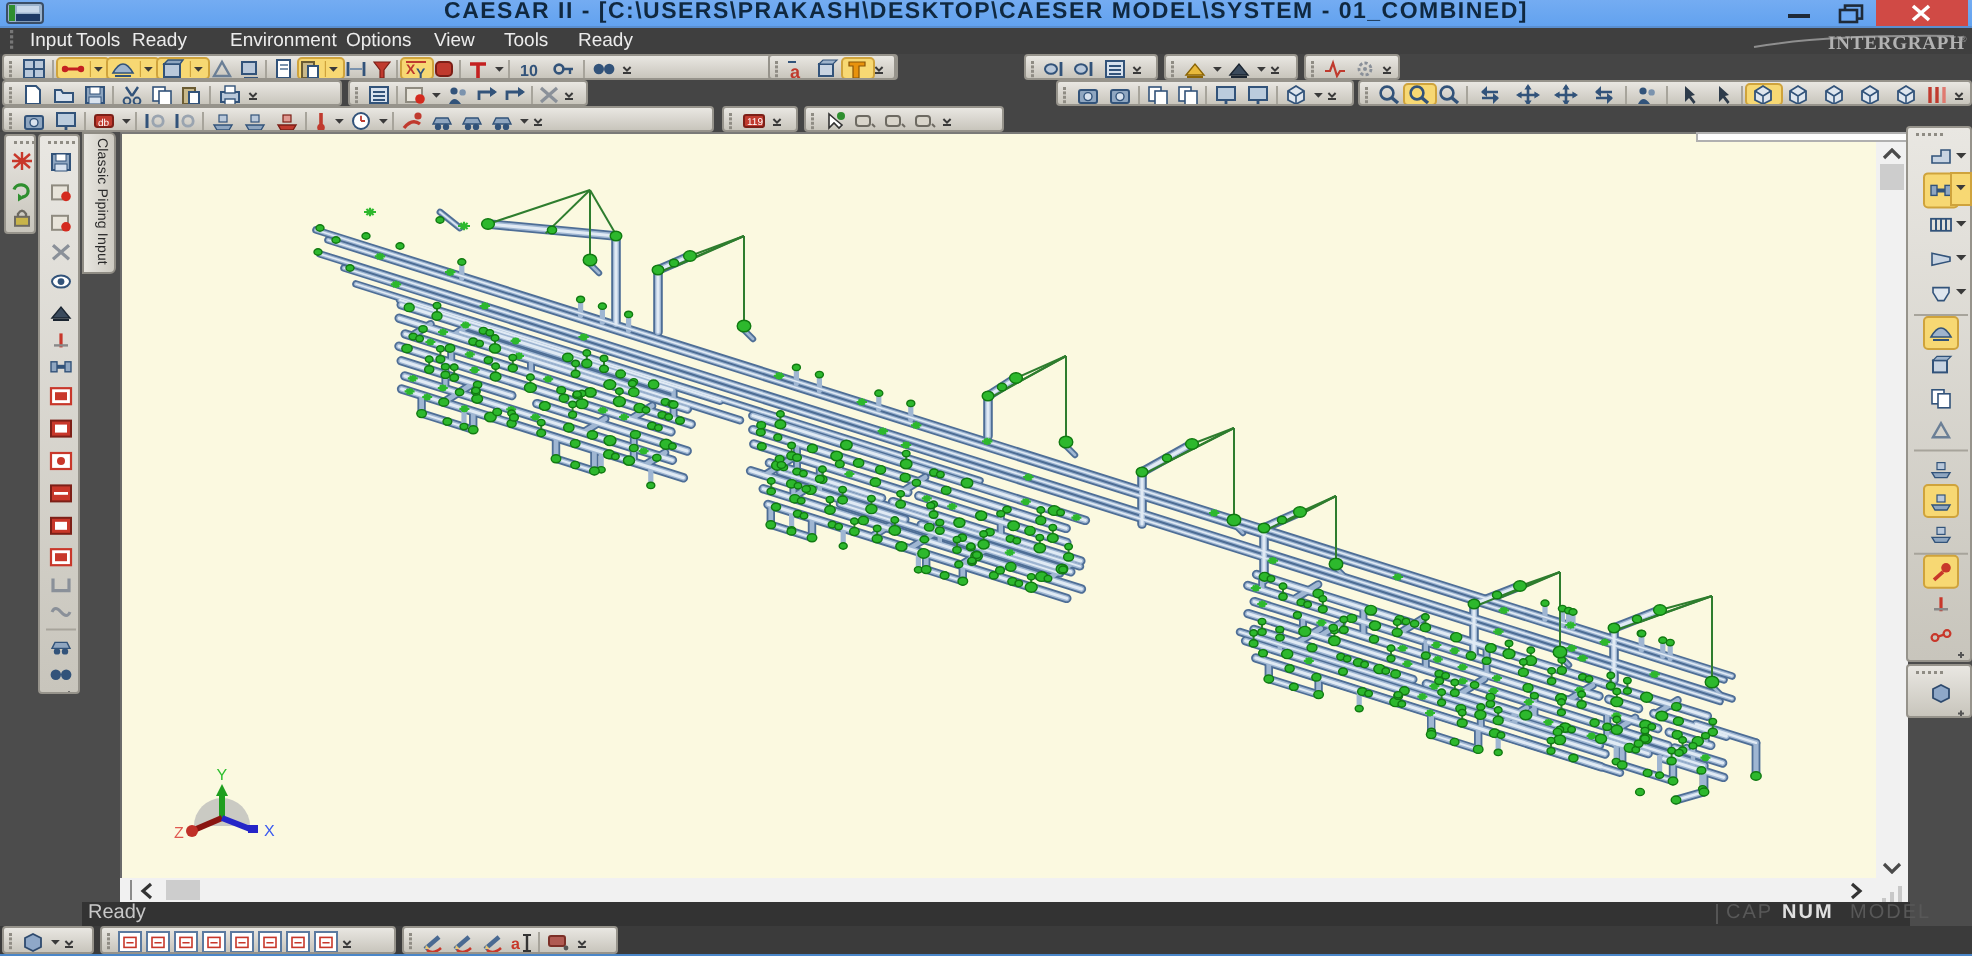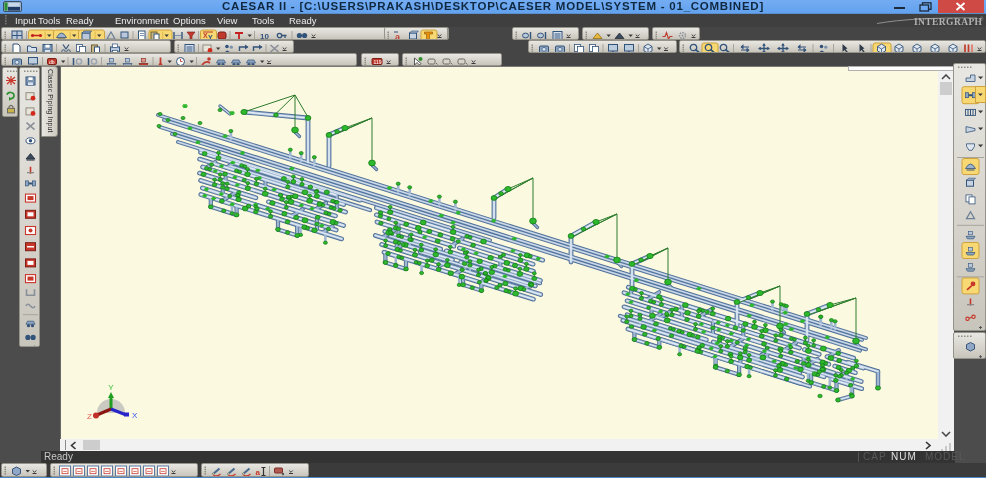--- a/index.html
+++ b/index.html
@@ -1718,21 +1718,21 @@
 <svg class="abs" style="left:941px;top:441px" width="11" height="10">
     <rect x="0" y="8" width="2" height="2" fill="#c8c8c8"></rect>
     <rect x="4" y="5" width="2" height="5" fill="#c8c8c8"></rect>
     <rect x="8" y="2" width="2" height="8" fill="#c8c8c8"></rect>
   </svg>
 <div class="abs" style="left:0;top:451px;width:986px;height:12px;background:#4c4c4c"></div>
 <div class="abs" style="left:41px;top:451px;width:914px;height:12px;background:#333333"></div>
 <div class="abs" style="left:44px;top:451px;height:12px;font-size:10px;color:#c8c8c8;line-height:12px">Ready</div>
 <div class="abs" style="left:858px;top:452px;width:1px;height:10px;background:#555"></div>
 <div class="abs" style="left:863px;top:451px;height:12px;font-size:10px;color:#585858;line-height:12px;letter-spacing:1px">CAP</div>
-<div class="abs" style="left:891px;top:451px;height:12px;font-size:10px;color:#e0e0e0;line-height:12px;letter-spacing:1px;font-weight:normal">NUM</div>
+<div class="abs" style="left:891px;top:451px;height:12px;font-size:10px;color:#e0e0e0;line-height:12px;letter-spacing:1px;font-weight:bold">NUM</div>
 <div class="abs" style="left:925px;top:451px;height:12px;font-size:10px;color:#585858;line-height:12px;letter-spacing:1px">MODEL</div>
 <div class="abs" style="left:0;top:463px;width:986px;height:14px;background:#3b3b3b"></div>
 <div class="tbg" style="left:1px;top:463px;width:46px;height:14px"><svg width="46" height="14" viewBox="0 0 46 14">
       <g fill="#8f8c84">
         <rect x="2.5" y="2.5" width="1.5" height="1.5"></rect>
         <rect x="2.5" y="4.7" width="1.5" height="1.5"></rect>
         <rect x="2.5" y="6.9" width="1.5" height="1.5"></rect>
         <rect x="2.5" y="9.100000000000001" width="1.5" height="1.5"></rect>
       </g>
       <g transform="translate(8.5,1.5)">

